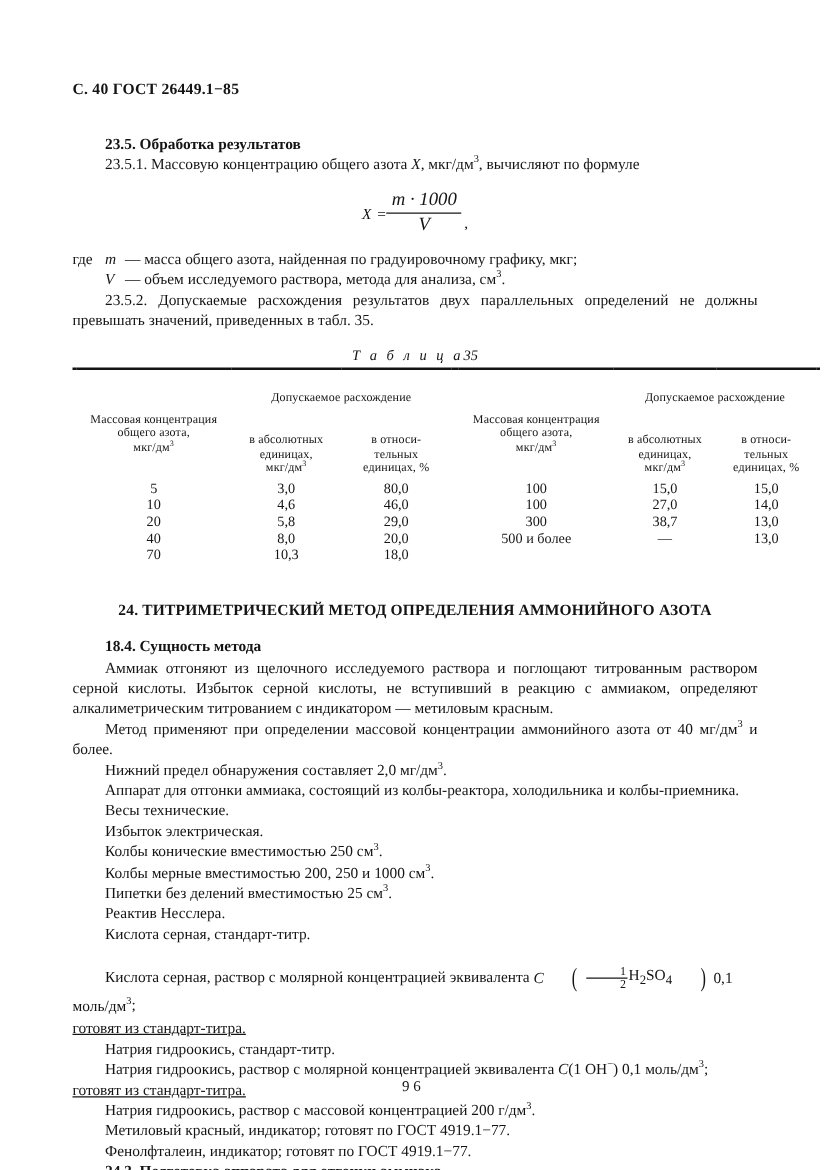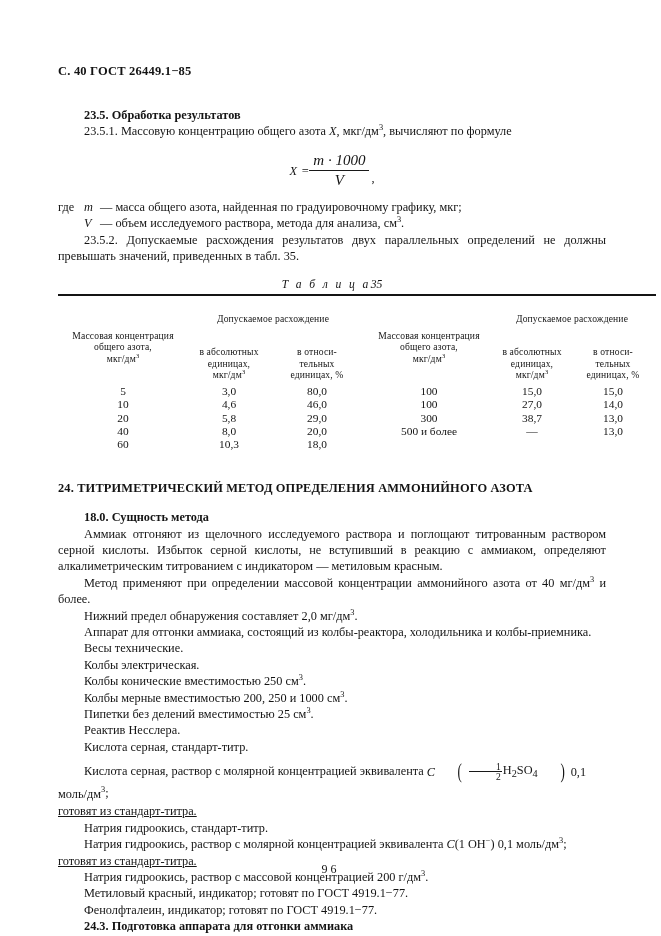--- a/index.html
+++ b/index.html
@@ -52,21 +52,21 @@
   sup, .sup {
     font-size: 0.68em;
     vertical-align: super;
     line-height: 0;
   }
   .ital { font-style: italic; }
 
   .h-sec {
     font-size: 12.4px;
     font-weight: bold;
-    text-align: left;
+    text-align: center;
     margin: 16px 0 13px 0;
     letter-spacing: 0.15px;
   }
   .h-sub {
     font-size: 12.3px;
     font-weight: bold;
     text-indent: 26px;
     margin: 0;
   }
 
@@ -319,21 +319,21 @@
         <td class="vr bb2"></td>
       </tr>
 
       <tr class="drow">
         <td class="vl"></td>
         <td class="vr dcell numstack">
           <div>5</div>
           <div>10</div>
           <div>20</div>
           <div>40</div>
-          <div>60</div>
+          <div>70</div>
           <div>&nbsp;</div>
         </td>
         <td class="vr dcell numstack">
           <div>3,0</div>
           <div>4,6</div>
           <div>5,8</div>
           <div>8,0</div>
           <div>10,3</div>
           <div>&nbsp;</div>
         </td>
@@ -371,54 +371,54 @@
           <div>&nbsp;</div>
           <div>&nbsp;</div>
         </td>
         <td class="vr"></td>
       </tr>
     </tbody>
       </table>
 
     <div class="h-sec">24. ТИТРИМЕТРИЧЕСКИЙ МЕТОД ОПРЕДЕЛЕНИЯ АММОНИЙНОГО АЗОТА</div>
 
-    <p class="h-sub">18.0. Сущность метода</p>
+    <p class="h-sub">18.4. Сущность метода</p>
     <p class="ind">Аммиак отгоняют из щелочного исследуемого раствора и поглощают титрованным раствором серной кислоты. Избыток серной кислоты, не вступивший в реакцию с аммиаком, определяют алкалиметрическим титрованием с индикатором — метиловым красным.</p>
     <p class="ind">
       <span>Метод применяют при определении массовой концентрации аммонийного азота от 40 мг/дм</span><sup>3</sup><span> и более.</span>
     </p>
     <p class="ind nowrapline">
       <span>Нижний предел обнаружения составляет 2,0 мг/дм</span><sup>3</sup><span>.</span>
     </p>
 
     <p class="ind">Аппарат для отгонки аммиака, состоящий из колбы-реактора, холодильника и колбы-приемника.</p>
 
     <p class="ind nowrapline">
       <span>Весы технические.</span>
     </p>
     <p class="ind nowrapline">
-      <span>Колбы электрическая.</span>
+      <span>Избыток электрическая.</span>
     </p>
     <p class="ind nowrapline">
       <span>Колбы конические вместимостью 250 см</span><sup>3</sup><span>.</span>
     </p>
     <p class="ind nowrapline">
       <span>Колбы мерные вместимостью 200, 250 и 1000 см</span><sup>3</sup><span>.</span>
     </p>
     <p class="ind nowrapline">
       <span>Пипетки без делений вместимостью 25 см</span><sup>3</sup><span>.</span>
     </p>
     <p class="ind nowrapline">
       <span>Реактив Несслера.</span>
     </p>
     <p class="ind nowrapline">
       <span>Кислота серная, стандарт-титр.</span>
     </p>
 
-    <p class="ind nowrapline" style="margin-top:6px;line-height:19px;">
+    <p class="ind nowrapline" style="margin-top:16px;line-height:19px;">
       <span>Кислота серная, раствор с молярной концентрацией эквивалента</span>
       <span class="ital inl-mid">C</span><span class="bigparen">(</span><span class="paren-frac"><span class="pn">1</span><span class="pd">2</span></span><span class="inl-mid"><span>H</span><sub>2</sub><span>SO</span><sub>4</sub></span><span class="bigparen">)</span><span class="inl-mid">0,1 моль/дм</span><sup>3</sup><span>;</span>
     </p>
     <p class="noind nowrapline">готовят из стандарт-титра.</p>
 
     <p class="ind nowrapline">Натрия гидроокись, стандарт-титр.</p>
 
     <p class="ind nowrapline">
       <span>Натрия гидроокись, раствор с молярной концентрацией эквивалента</span>
       <span class="ital">C</span><span>(1 OH</span><sup>−</sup><span>)</span>

